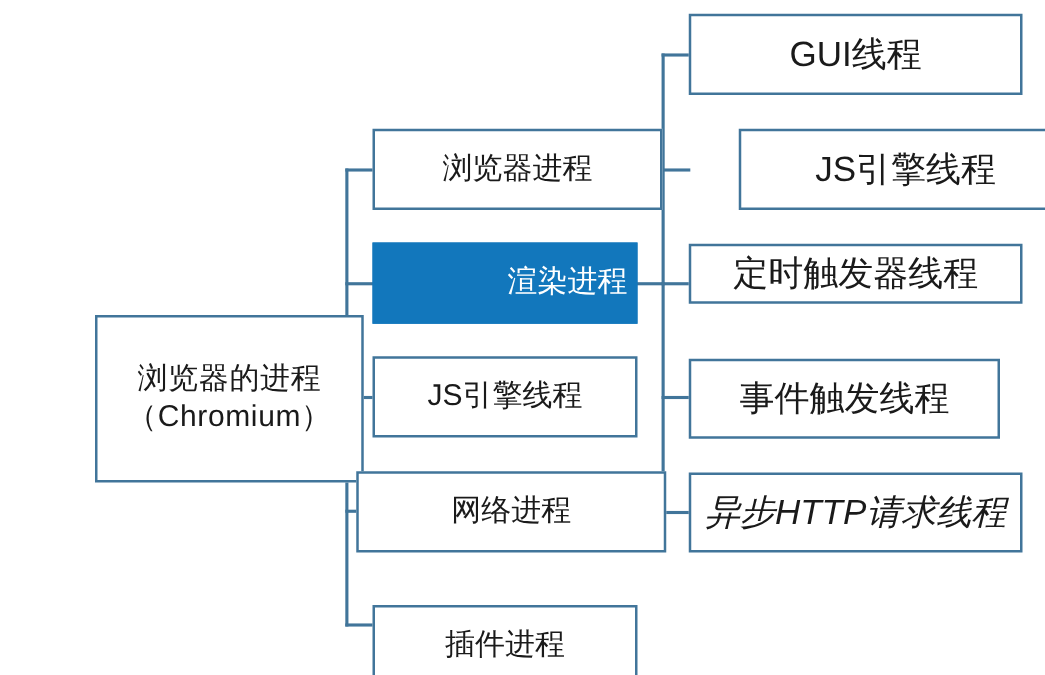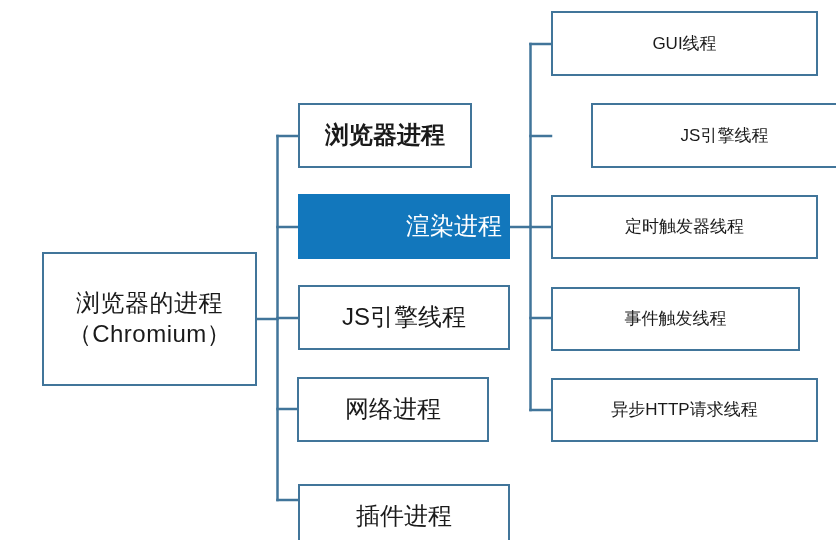--- a/index.html
+++ b/index.html
@@ -35,26 +35,27 @@
     text-align: center;
     background: #ffffff;
     border: 2px solid #41759a;
     color: #1a1a1a;
     line-height: 1.28;
     white-space: pre-line;
   }
   .node.root {
     font-size: 24px;
     letter-spacing: 0.5px;
+    margin-left: 34px;
   }
   .node.level2 {
     font-size: 24px;
   }
   .node.level3 {
-    font-size: 17px;
+    font-size: 28px;
   }
   .node.highlight {
     background: #1277bc;
     border-color: #1277bc;
     color: #ffffff;
   }
   .node-label {
     display: block;
     width: 100%;
     padding: 0 6px;
@@ -89,53 +90,53 @@
       <path d="M 530.5 318 L 551 318"></path>
       <path d="M 530.5 410 L 551 410"></path>
     </g>
   </svg>
 
   <div class="node root" style="left:42px; top:252px; width:215px; height:134px;">
     <span class="node-label">浏览器的进程
 （Chromium）</span>
   </div>
 
-  <div class="node level2" style="left:298px; top:103px; width:174px; height:65px;font-weight:bold;">
+  <div class="node level2" style="left:298px; top:103px; width:232px; height:65px;">
     <span class="node-label">浏览器进程</span>
   </div>
 
   <div class="node level2 highlight" style="left:298px; top:194px; width:212px; height:65px;text-align:right;">
     <span class="node-label">渲染进程</span>
   </div>
 
   <div class="node level2" style="left:298px; top:285px; width:212px; height:65px;">
     <span class="node-label">JS引擎线程</span>
   </div>
 
-  <div class="node level2" style="left:297px; top:377px; width:192px; height:65px;">
+  <div class="node level2" style="left:285px; top:377px; width:248px; height:65px;">
     <span class="node-label">网络进程</span>
   </div>
 
   <div class="node level2" style="left:298px; top:484px; width:212px; height:64px;">
     <span class="node-label">插件进程</span>
   </div>
 
   <div class="node level3" style="left:551px; top:11px; width:267px; height:65px;">
     <span class="node-label">GUI线程</span>
   </div>
 
   <div class="node level3" style="left:551px; top:103px; width:267px; height:65px;margin-left:40px;">
     <span class="node-label">JS引擎线程</span>
   </div>
 
-  <div class="node level3" style="left:551px; top:195px; width:267px; height:64px;">
+  <div class="node level3" style="left:551px; top:195px; width:267px; height:48px;">
     <span class="node-label">定时触发器线程</span>
   </div>
 
   <div class="node level3" style="left:551px; top:287px; width:249px; height:64px;">
     <span class="node-label">事件触发线程</span>
   </div>
 
-  <div class="node level3" style="left:551px; top:378px; width:267px; height:64px;">
+  <div class="node level3" style="left:551px; top:378px; width:267px; height:64px;font-style:italic;">
     <span class="node-label">异步HTTP请求线程</span>
   </div>
 
 </div>
 
 </body></html>

